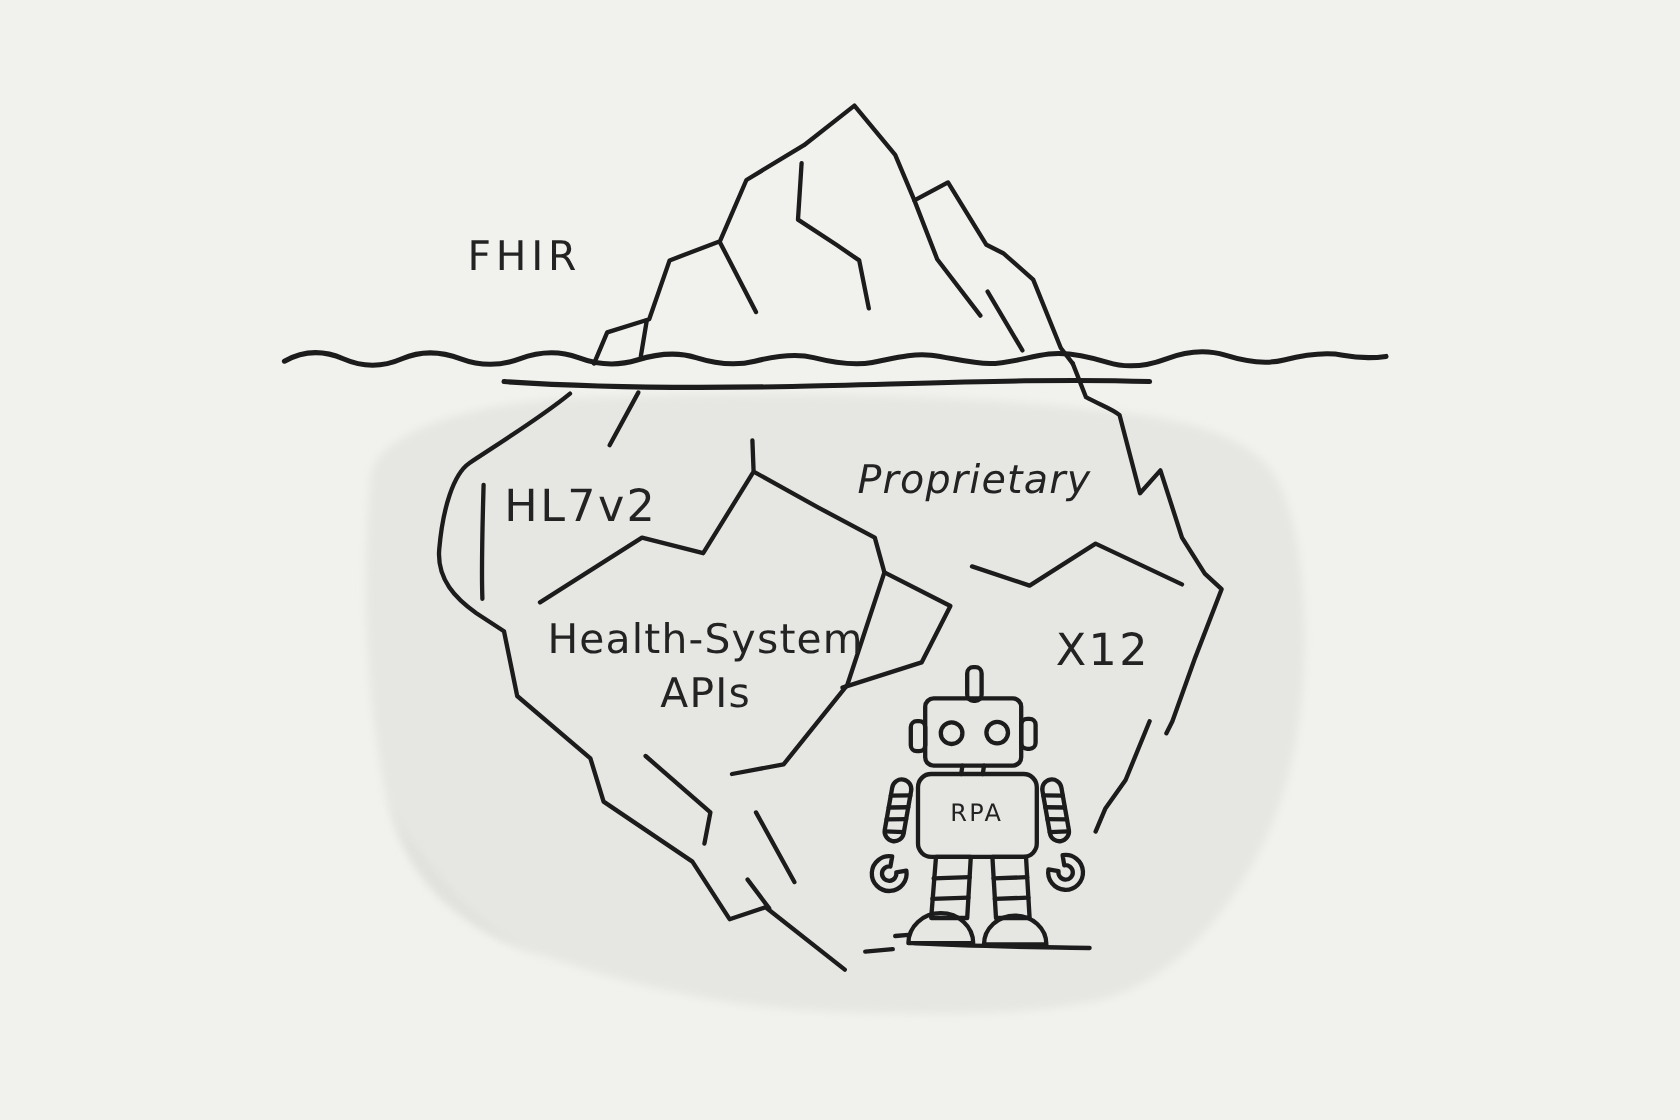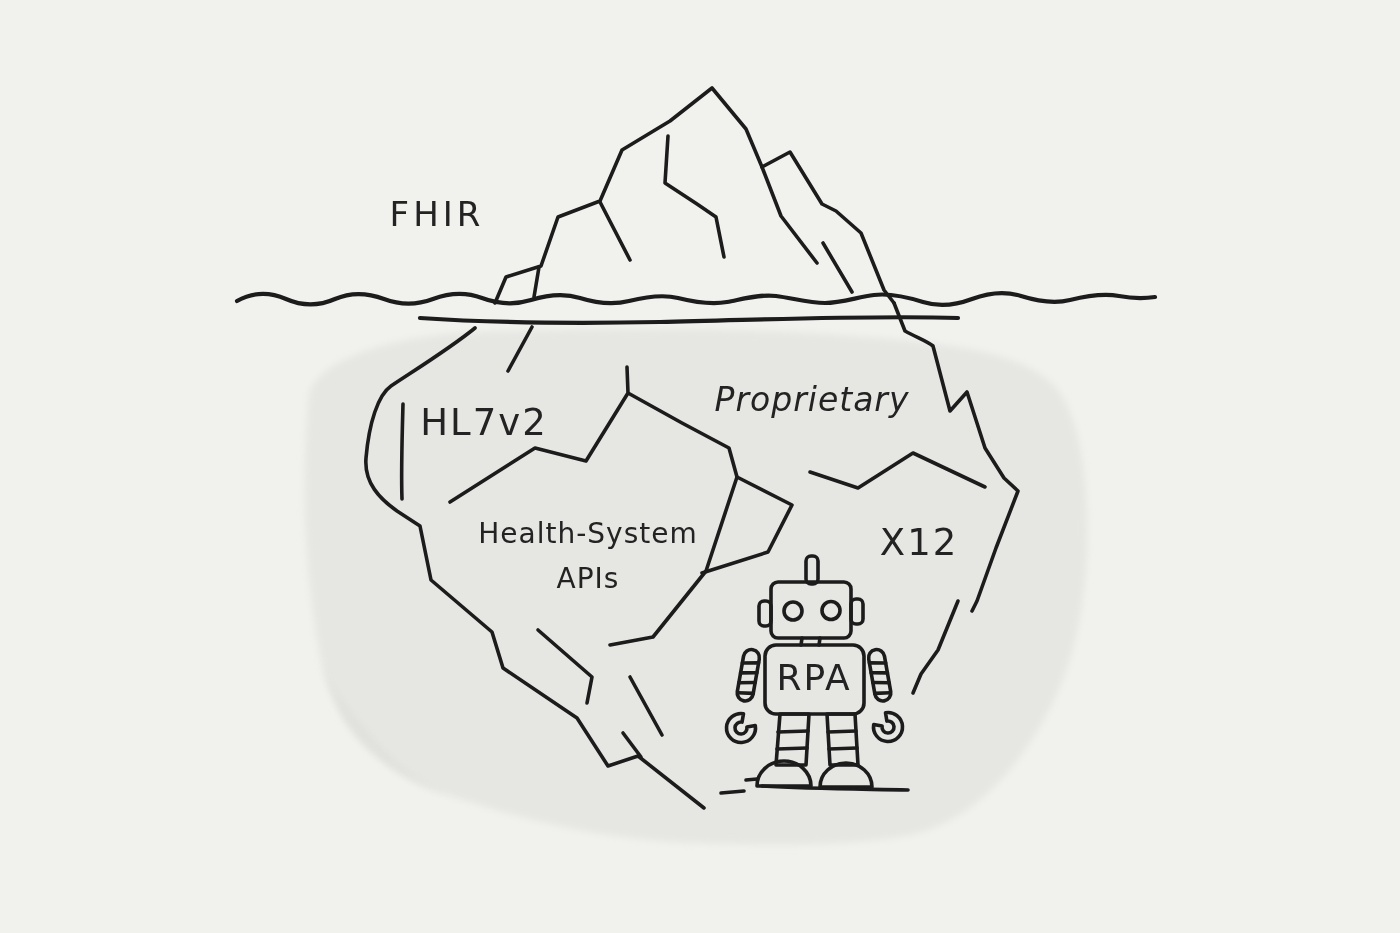--- a/index.html
+++ b/index.html
@@ -27,23 +27,23 @@
     position:absolute;
     transform:translate(-50%,-50%);
     color:var(--text);
     white-space:nowrap;
     text-align:center;
     user-select:none;
   }
   .fhir{font-size:34px;letter-spacing:4px;}
   .hl7{font-size:37px;letter-spacing:2px;}
   .papis{font-size:33px;line-height:44px;letter-spacing:1px;font-style:italic;}
-  .hsl{font-size:28px;line-height:45px;letter-spacing:1px;}
+  .hsl{font-size:34px;line-height:45px;letter-spacing:1px;}
   .x12{font-size:37px;letter-spacing:2px;}
-  .rpa{font-size:36px;letter-spacing:2px;}
+  .rpa{font-size:20px;letter-spacing:2px;}
 </style>
 </head>
 <body>
 
 <div id="stage">
 
   <svg id="drawing" width="1400" height="933" viewBox="0 0 1400 933">
     <defs>
       <filter id="soft" x="-20%" y="-20%" width="140%" height="140%">
         <feGaussianBlur stdDeviation="3.5"></feGaussianBlur>

